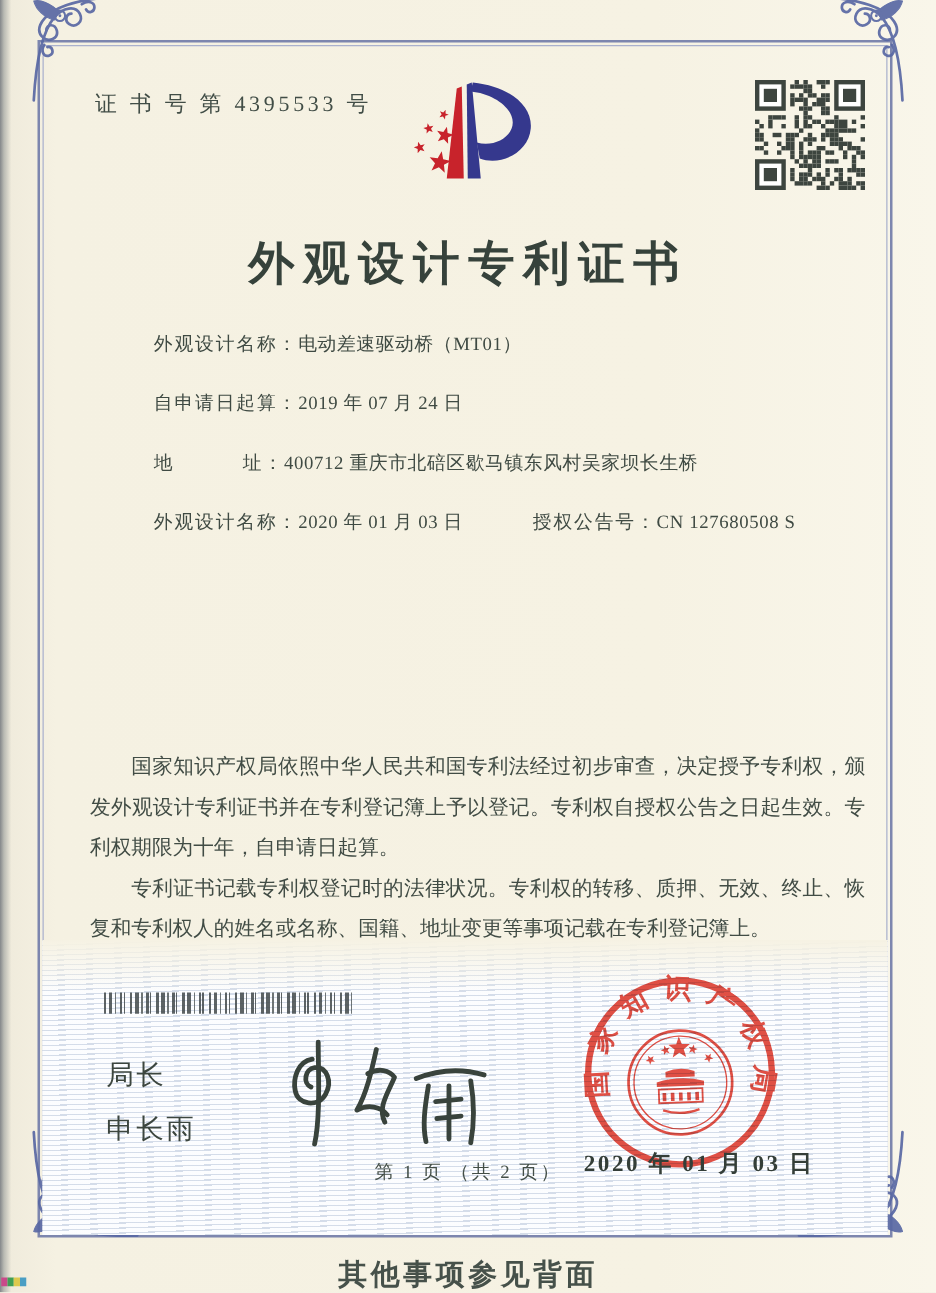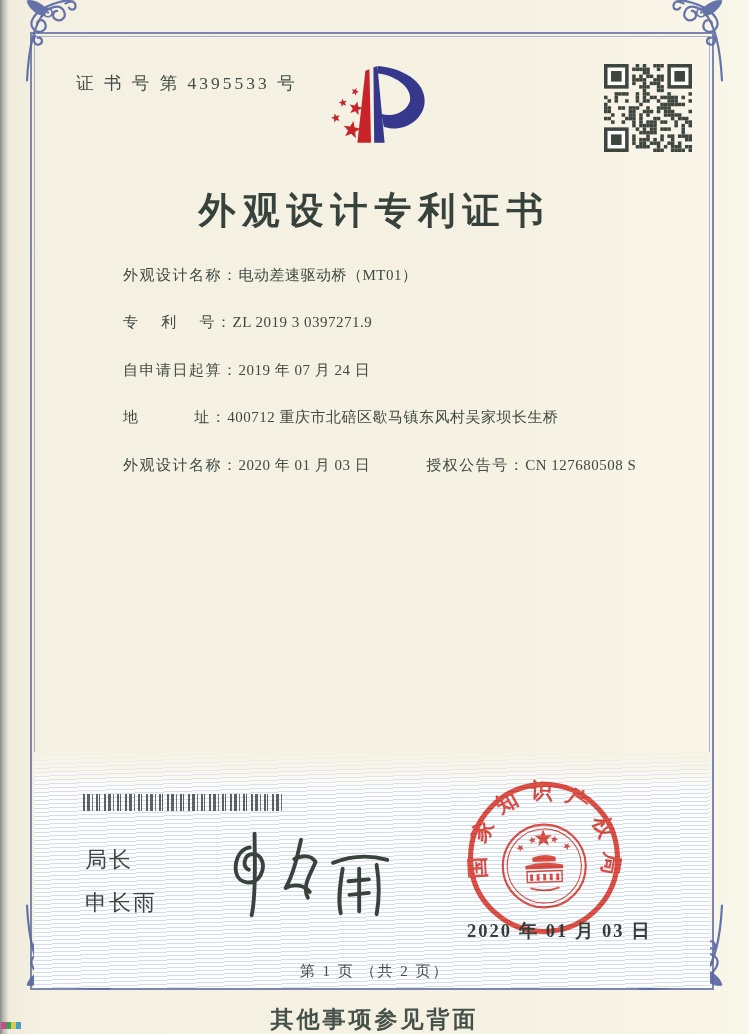--- a/index.html
+++ b/index.html
@@ -58,21 +58,21 @@
 
   .signer{position:absolute;left:85px;top:845px;font-size:22px;color:#3c463f;letter-spacing:2px;}
   .signer div{margin-bottom:13px;}
   .signature{position:absolute;left:205px;top:828px;width:196px;height:92px;}
 
   .seal{position:absolute;left:464px;top:778px;width:160px;height:160px;opacity:.88;
         mix-blend-mode:multiply;transform:rotate(-2deg);}
   .seal-date{position:absolute;left:467px;top:918px;font-size:18.5px;letter-spacing:2px;
              color:#343e38;font-weight:600;z-index:5;}
 
-  .page-info{position:absolute;left:0;top:962px;width:100%;text-align:center;
+  .page-info{position:absolute;left:0;top:928px;width:100%;text-align:center;
              font-size:15px;letter-spacing:2px;color:#434e47;z-index:4;}
   .footer-note{position:absolute;left:0;top:1004px;width:100%;text-align:center;
                font-size:23px;font-weight:bold;letter-spacing:3px;color:#46514a;}
   .hidden-defs{position:absolute;width:0;height:0;overflow:hidden;}
 </style>
 </head>
 <body>
 
 <svg class="hidden-defs" xmlns="http://www.w3.org/2000/svg" aria-hidden="true">
   <defs>
@@ -342,29 +342,32 @@
         <rect x="84" y="96" width="4" height="4"></rect>
         <rect x="88" y="96" width="4" height="4"></rect>
         <rect x="96" y="96" width="4" height="4"></rect>
       </svg>
   </div>
 
   <div class="title" data-name="certificate-title">外观设计专利证书</div>
 
   <div class="fields" data-name="certificate-fields">
     <div class="row" data-name="field-design-name"><span class="lbl" data-name="field-label">外观设计名称：</span><span data-name="field-value">电动差速驱动桥（MT01）</span></div>
-    <div class="row" data-name="field-patent-number"><span class="lbl" data-name="field-label">专　 利 　号：</span><span data-name="field-value">ZL 2019 3 0397271.9</span></div>
     <div class="row" data-name="field-filing-date"><span class="lbl" data-name="field-label">自申请日起算：</span><span data-name="field-value">2019 年 07 月 24 日</span></div>
     <div class="row" data-name="field-address"><span class="lbl" data-name="field-label">地　 　　址：</span><span data-name="field-value">400712 重庆市北碚区歇马镇东风村吴家坝长生桥</span></div>
     <div class="row" data-name="field-grant-row">
       <span class="pair1" data-name="grant-date-pair"><span class="lbl" data-name="field-label">外观设计名称：</span><span data-name="field-value">2020 年 01 月 03 日</span></span>
       <span data-name="grant-number-pair"><span class="lbl" data-name="field-label">授权公告号：</span><span data-name="field-value">CN 127680508 S</span></span>
     </div>
   </div>
 
+  <div class="paras" data-name="legal-text">
+    <p data-name="legal-paragraph">国家知识产权局依照中华人民共和国专利法经过初步审查，决定授予专利权，颁发外观设计专利证书并在专利登记簿上予以登记。专利权自授权公告之日起生效。专利权期限为十年，自申请日起算。</p>
+    <p data-name="legal-paragraph">专利证书记载专利权登记时的法律状况。专利权的转移、质押、无效、终止、恢复和专利权人的姓名或名称、国籍、地址变更等事项记载在专利登记簿上。</p>
+  </div>
 
   <div class="barcode" data-name="barcode"></div>
 
   <div class="signer" data-name="signer-block">
     <div data-name="signer-title">局长</div>
     <div data-name="signer-name">申长雨</div>
   </div>
 
   <svg class="signature" viewBox="0 0 190 95" data-name="handwritten-signature-icon" fill="none" stroke="#39433c" stroke-width="4" stroke-linecap="round" stroke-linejoin="round">
     <path d="M40,20 C28,22 24,36 26,46 C28,58 45,60 51,49 C57,38 52,26 42,27 C34,28 32,40 39,43"></path>

